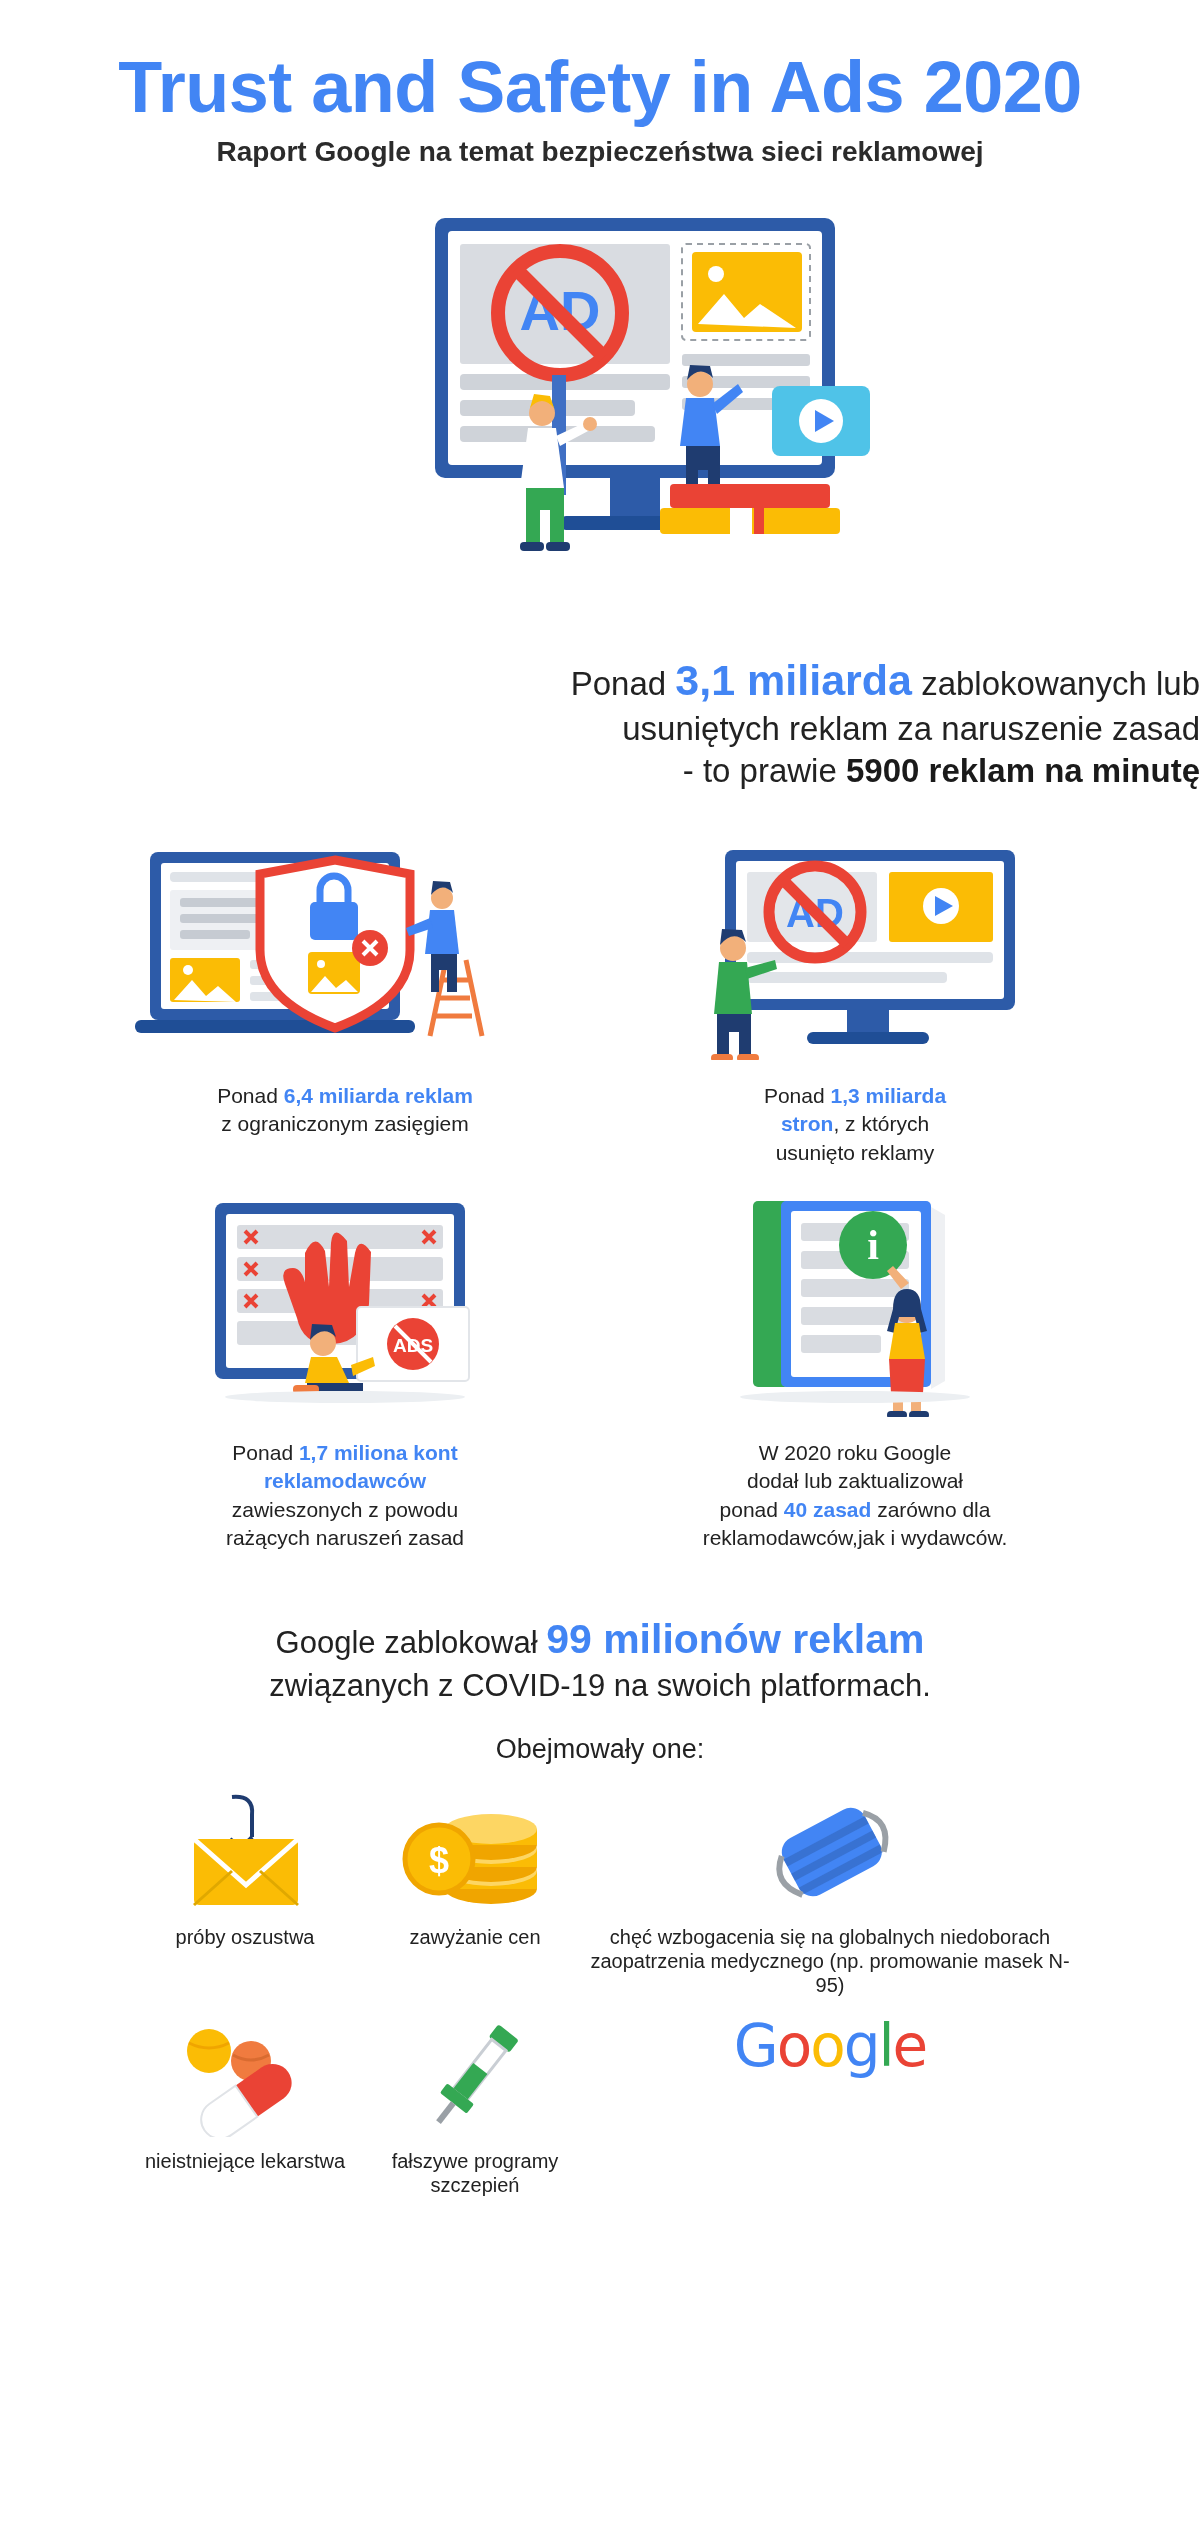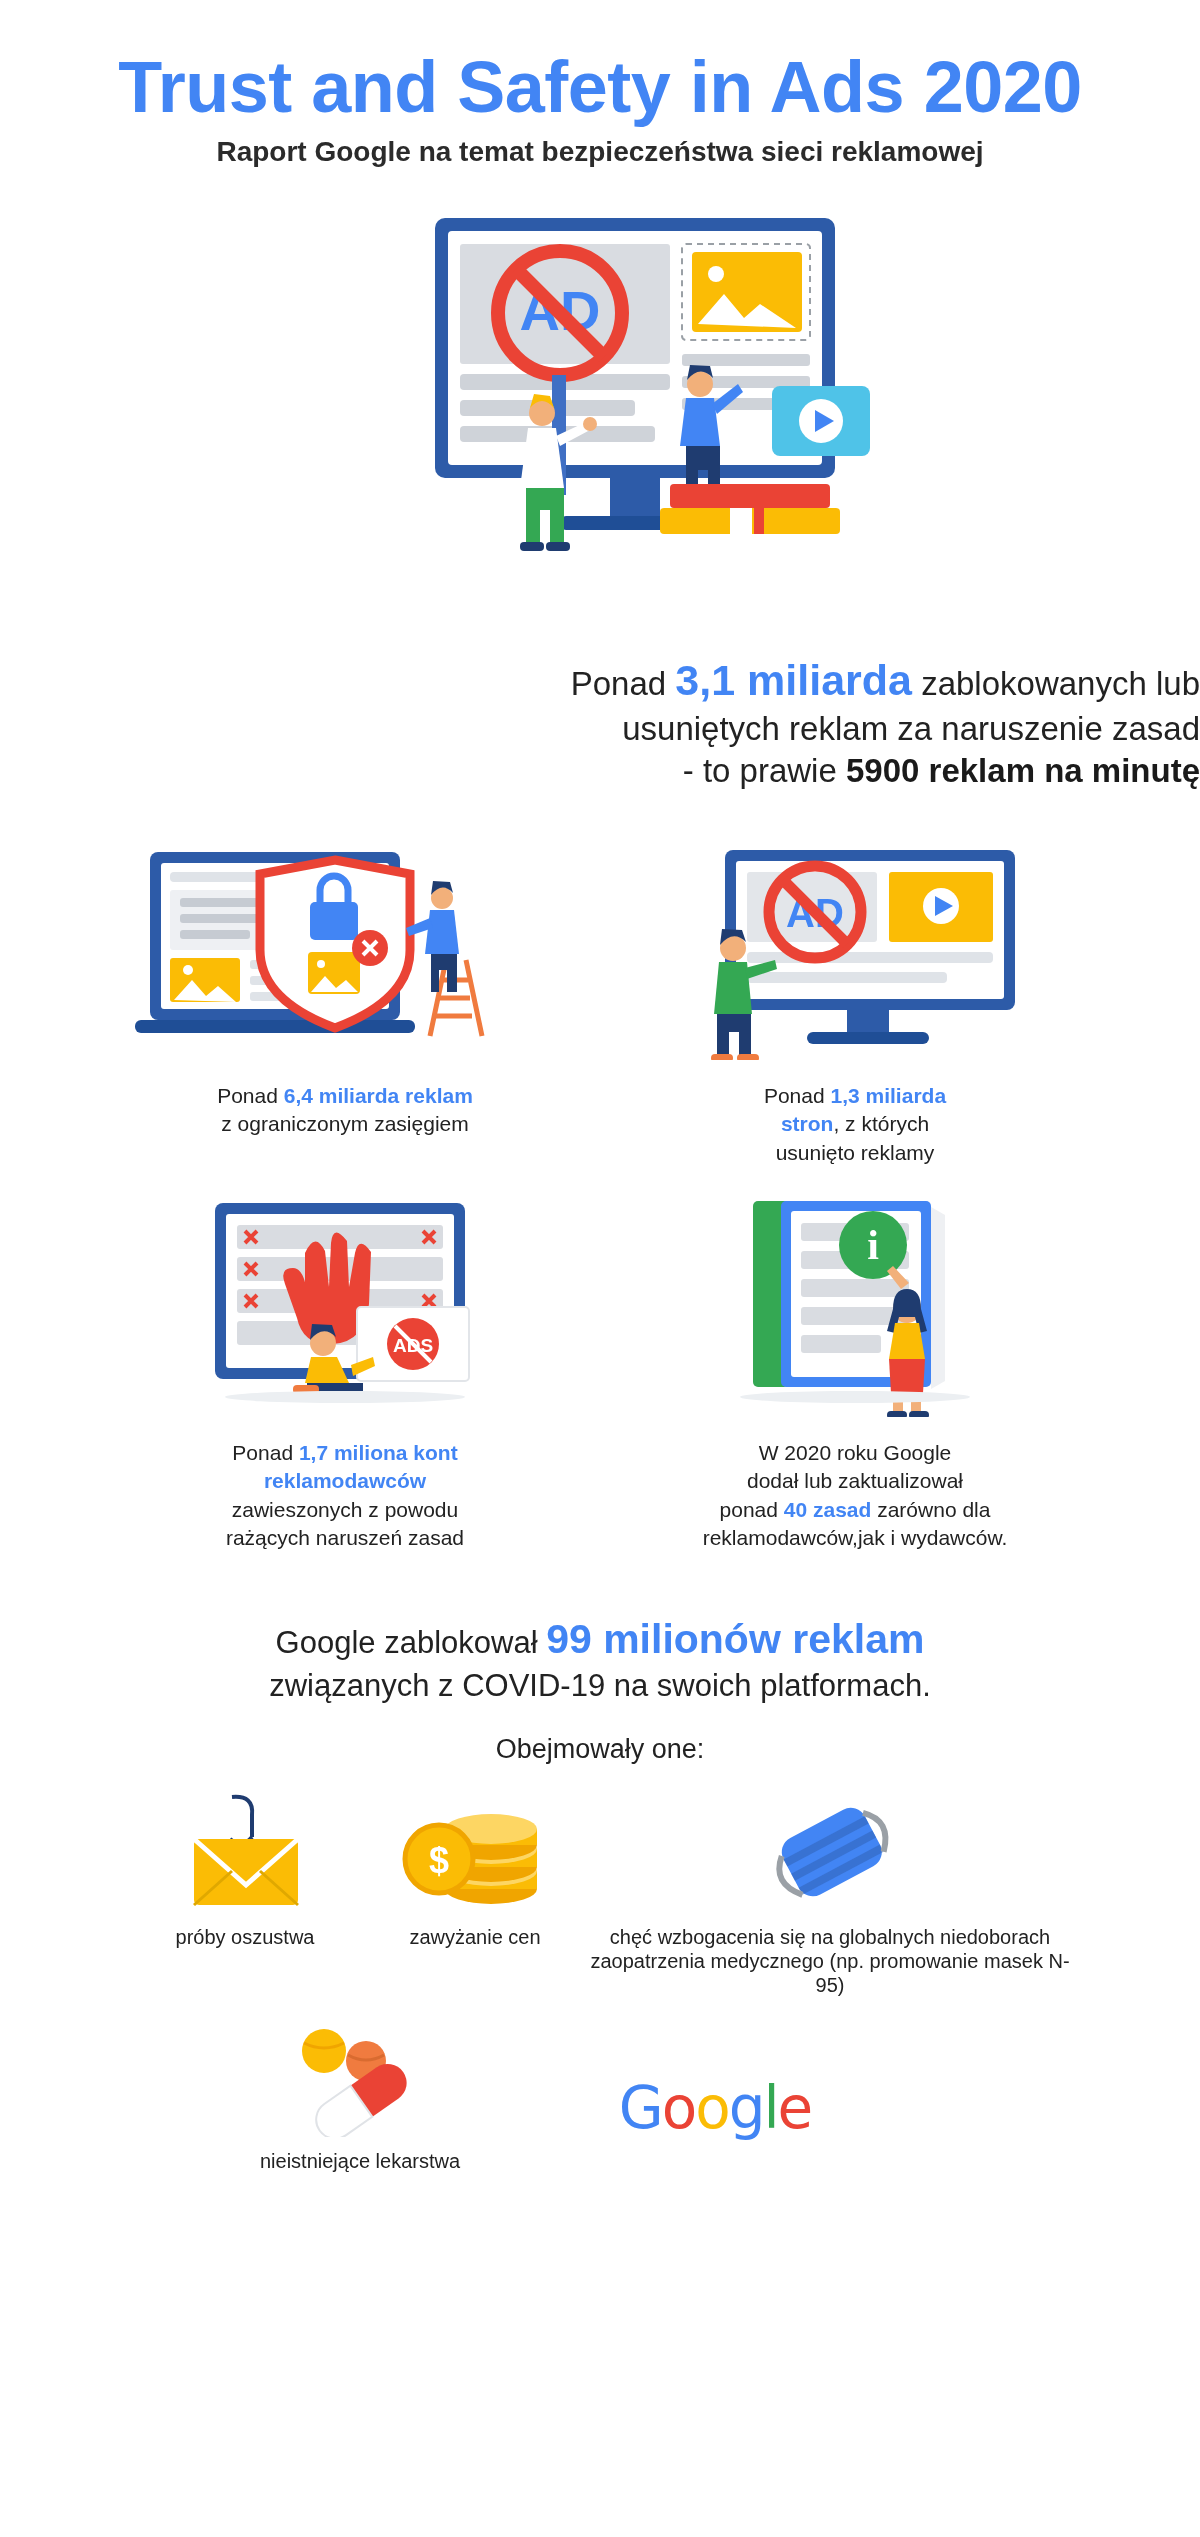--- a/index.html
+++ b/index.html
@@ -376,23 +376,37 @@
           <path d="M68 38 q18 10 36 0" fill="none" stroke="#d96b30" stroke-width="3"></path>
           <g transform="rotate(-35 80 84)">
             <rect x="30" y="66" width="102" height="38" rx="19" fill="#ea4335"></rect>
             <path d="M30 85 a19 19 0 0 1 19 -19 h32 v38 h-32 a19 19 0 0 1 -19 -19 z" fill="#ffffff" stroke="#e0e3e7" stroke-width="2"></path>
           </g>
         </svg>
       </div>
       <div class="lbl">nieistniejące lekarstwa</div>
     </div>
 
+    <div class="icon-item">
+      <div class="glyph">
+        <svg width="160" height="120" viewBox="0 0 160 120">
+          <g transform="rotate(38 80 60)">
+            <rect x="66" y="4" width="26" height="16" rx="3" fill="#34a853"></rect>
+            <rect x="70" y="20" width="18" height="62" fill="#ffffff" stroke="#c9ced4" stroke-width="3"></rect>
+            <rect x="70" y="50" width="18" height="32" fill="#34a853"></rect>
+            <rect x="62" y="82" width="34" height="12" rx="2" fill="#34a853"></rect>
+            <rect x="76" y="94" width="6" height="24" fill="#9aa0a6"></rect>
+          </g>
+        </svg>
+      </div>
+      <div class="lbl">fałszywe programy szczepień</div>
+    </div>
 
     <div class="icon-item wide">
-      <div class="glyph" style="align-items:flex-end;">
+      <div class="glyph" style="align-items:flex-start;">
         <div class="google-logo">
           <span class="g1">G</span><span class="g2">o</span><span class="g3">o</span><span class="g4">g</span><span class="g5">l</span><span class="g6">e</span>
         </div>
       </div>
       <div class="lbl"></div>
     </div>
   </div>
 
 </div>
 

